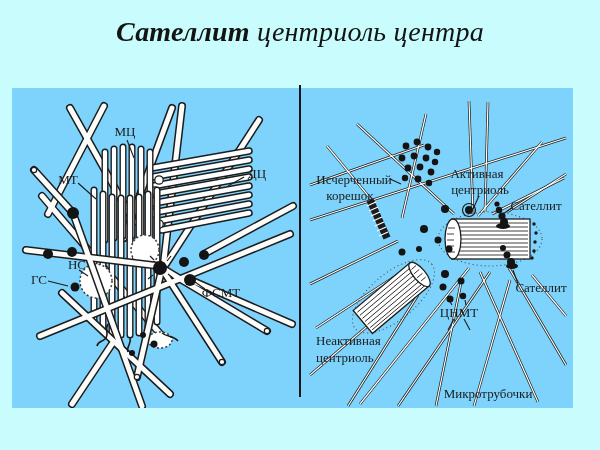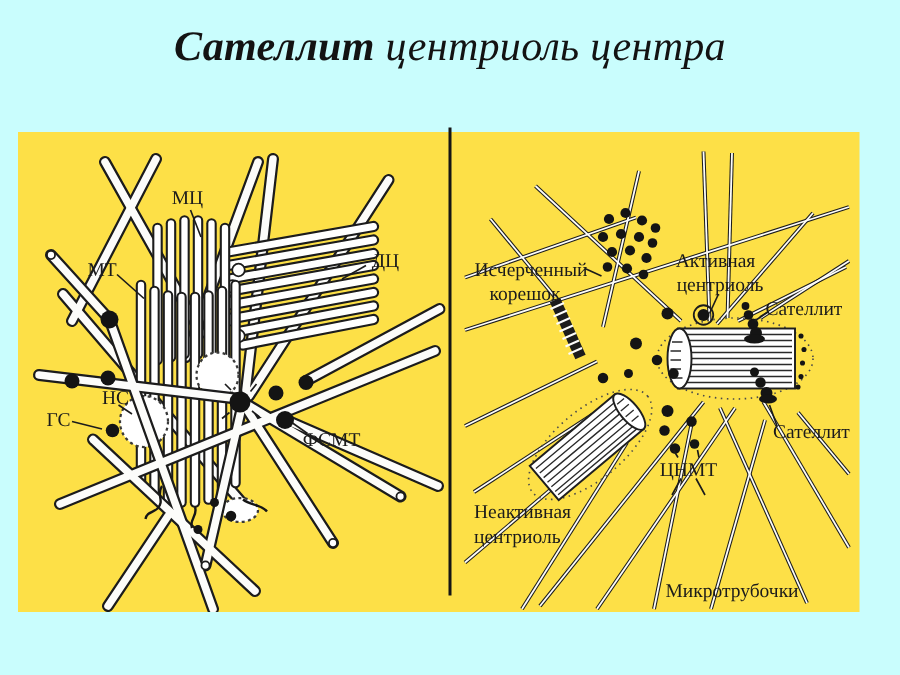--- a/index.html
+++ b/index.html
@@ -1,21 +1,21 @@
 <!DOCTYPE html>
 <html><head>
 <meta charset="utf-8">
 <style>
   html,body{margin:0;padding:0;}
   .slide{position:relative;width:600px;height:450px;background:#c9fdfd;overflow:hidden;
          font-family:"Liberation Serif",serif;}
   .title{position:absolute;top:16px;left:0;width:600px;text-align:center;
          font-size:28px;font-style:italic;color:#131313;letter-spacing:.2px;}
   .t-em{font-weight:bold;}
-  .panel{position:absolute;left:12px;top:88px;width:561px;height:320px;background:#fde047;text-align:right;}
+  .panel{position:absolute;left:12px;top:88px;width:561px;height:320px;background:#7dd3fc;text-align:right;}
   .divider{position:absolute;left:287px;top:-3px;width:2px;height:312px;background:#151515;}
   svg{position:absolute;top:0;}
   .fig-left{left:0;}
   .fig-right{left:290px;}
   .rodK{stroke:#1c1c1c;stroke-width:8;stroke-linecap:round;fill:none}
   .rodW{stroke:#fcfcfa;stroke-width:5;stroke-linecap:round;fill:none}
   .tubK{stroke:#1c1c1c;stroke-width:7;stroke-linecap:round;fill:none}
   .tubW{stroke:#ffffff;stroke-width:4.2;stroke-linecap:round;fill:none}
   .dcK{stroke:#1c1c1c;stroke-width:7.5;stroke-linecap:round;fill:none}
   .dcW{stroke:#ffffff;stroke-width:4.6;stroke-linecap:round;fill:none}

